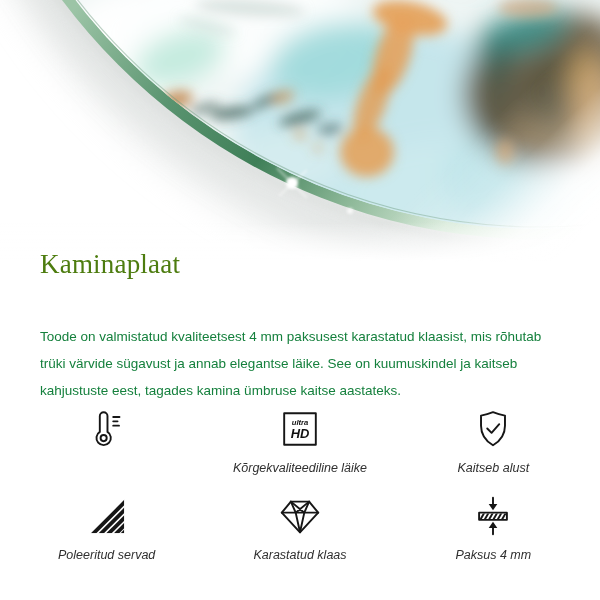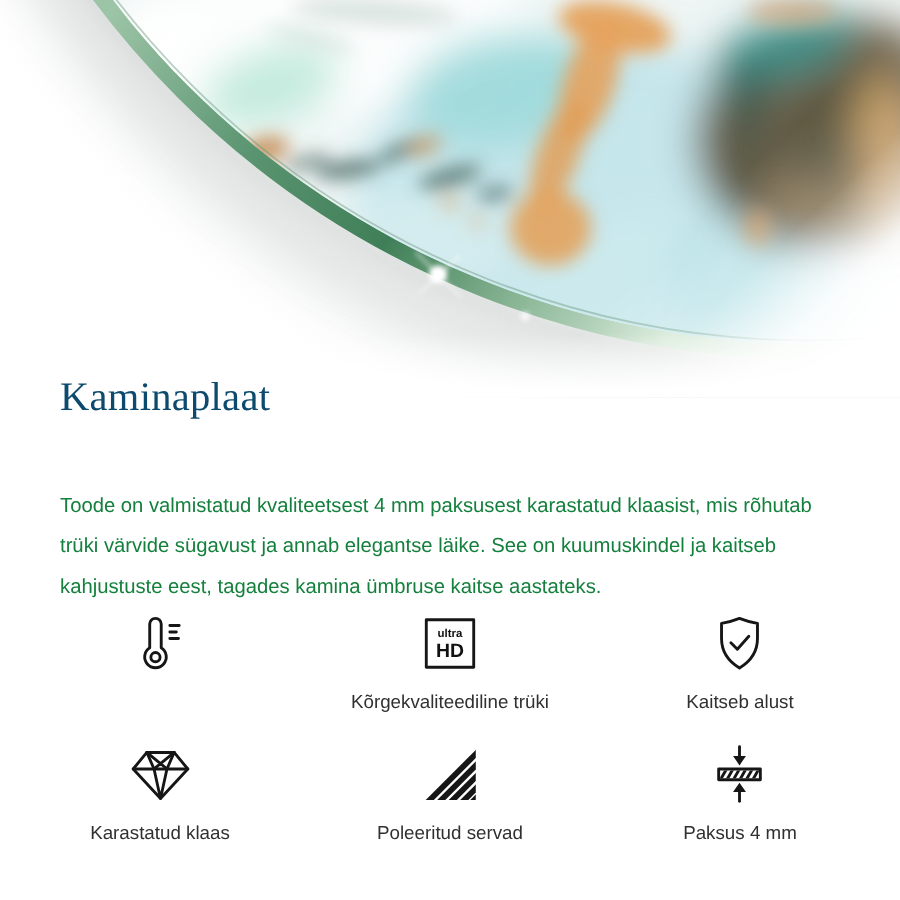--- a/index.html
+++ b/index.html
@@ -6,32 +6,32 @@
   body{
     width:600px;height:600px;position:relative;overflow:hidden;
     background:#ffffff;
     font-family:"Liberation Sans",sans-serif;
   }
   .hero{position:absolute;top:0;left:0;display:block;}
   .content{position:absolute;top:0;left:0;right:0;}
   .headline{
     position:absolute;top:229px;left:40px;right:30px;
     font-family:"Liberation Serif",serif;font-weight:400;
-    font-size:27px;line-height:34px;color:#0c4a6e;letter-spacing:.2px;
+    font-size:27px;line-height:34px;color:#4d7c0f;letter-spacing:.2px;
   }
   .headline span{display:block;}
   .intro{
     position:absolute;top:309px;left:40px;right:40px;
     font-size:13.5px;line-height:27px;color:#15803d;
   }
   .features{
     position:absolute;top:405px;left:10px;right:10px;
     display:grid;grid-template-columns:repeat(3,1fr);row-gap:16px;
   }
-  .feature{display:flex;flex-direction:column;align-items:center;text-align:center;}
+  .feature{display:flex;flex-direction:column;align-items:center;text-align:center;font-style:italic;}
   .icon-wrap{height:48px;display:flex;align-items:center;justify-content:center;}
   .feature-label{margin-top:8px;font-size:12.5px;line-height:15px;color:#303030;}
   .ic{stroke:#161616;fill:none;stroke-width:2;stroke-linecap:round;stroke-linejoin:round;}
   .ic-fill{fill:#161616;stroke:none;}
   .ic-text{fill:#111;font-family:"Liberation Sans",sans-serif;font-weight:700;}
 </style>
 </head>
 <body>
 
 <svg class="hero" width="600" height="265" viewBox="0 0 600 265" aria-hidden="true">
@@ -164,63 +164,63 @@
     </div>
 
     <div class="feature">
       <div class="icon-wrap">
         <svg width="46" height="46" viewBox="0 0 48 48">
           <rect class="ic" x="7.5" y="7.5" width="33" height="33" stroke-width="2.4"></rect>
           <text class="ic-text" x="24" y="19.5" font-size="8" text-anchor="middle">ultra</text>
           <text class="ic-text" x="24" y="33.5" font-size="13.5" text-anchor="middle">HD</text>
         </svg>
       </div>
-      <div class="feature-label">Kõrgekvaliteediline trüki</div>
+      <div class="feature-label">Kõrgekvaliteediline läike</div>
     </div>
 
     <div class="feature">
       <div class="icon-wrap">
         <svg width="46" height="46" viewBox="0 0 48 48">
           <path class="ic" stroke-width="2.2" d="M24 6.5c4.5 1.8 9 2.9 12.5 3.5V20.5c0 9-5 16-12.5 20.5C16.5 36.5 11.5 29.5 11.5 20.5V10c3.5-.6 8-1.7 12.5-3.5Z"></path>
           <path class="ic" stroke-width="2.2" d="M18 23.5l4.5 4.5 8-9"></path>
         </svg>
       </div>
       <div class="feature-label">Kaitseb alust</div>
-    </div>
-
-    <div class="feature">
-      <div class="icon-wrap">
-        <svg width="46" height="46" viewBox="0 0 48 48">
-          <path class="ic" stroke-width="1.8" d="M14.5 9h19L43 20.5 24 41 5 20.5Z"></path>
-          <path class="ic" stroke-width="1.8" d="M5 20.5h38"></path>
-          <path class="ic" stroke-width="1.8" d="M14.5 9l5 11.5L24 41l4.5-20.5 5-11.5"></path>
-          <path class="ic" stroke-width="1.8" d="M14.5 9l14 11.5M33.5 9l-14 11.5"></path>
-        </svg>
-      </div>
-      <div class="feature-label">Karastatud klaas</div>
     </div>
 
     <div class="feature">
       <div class="icon-wrap">
         <svg width="46" height="46" viewBox="0 0 48 48">
           <defs>
               <clipPath id="triClip">
                 <path d="M6 42 L42 42 L42 6 Z"></path>
               </clipPath>
             </defs>
           <g clip-path="url(#triClip)" stroke="#161616" stroke-width="4">
             <line x1="2" y1="50" x2="50" y2="2"></line>
             <line x1="10" y1="50" x2="50" y2="10"></line>
             <line x1="18" y1="50" x2="50" y2="18"></line>
             <line x1="26" y1="50" x2="50" y2="26"></line>
             <line x1="33" y1="50" x2="50" y2="33"></line>
           </g>
         </svg>
       </div>
       <div class="feature-label">Poleeritud servad</div>
+    </div>
+
+    <div class="feature">
+      <div class="icon-wrap">
+        <svg width="46" height="46" viewBox="0 0 48 48">
+          <path class="ic" stroke-width="1.8" d="M14.5 9h19L43 20.5 24 41 5 20.5Z"></path>
+          <path class="ic" stroke-width="1.8" d="M5 20.5h38"></path>
+          <path class="ic" stroke-width="1.8" d="M14.5 9l5 11.5L24 41l4.5-20.5 5-11.5"></path>
+          <path class="ic" stroke-width="1.8" d="M14.5 9l14 11.5M33.5 9l-14 11.5"></path>
+        </svg>
+      </div>
+      <div class="feature-label">Karastatud klaas</div>
     </div>
 
     <div class="feature">
       <div class="icon-wrap">
         <svg width="46" height="46" viewBox="0 0 48 48">
           <defs>
               <clipPath id="barClip">
                 <rect x="10.5" y="21.5" width="27" height="5.5"></rect>
               </clipPath>
             </defs>

